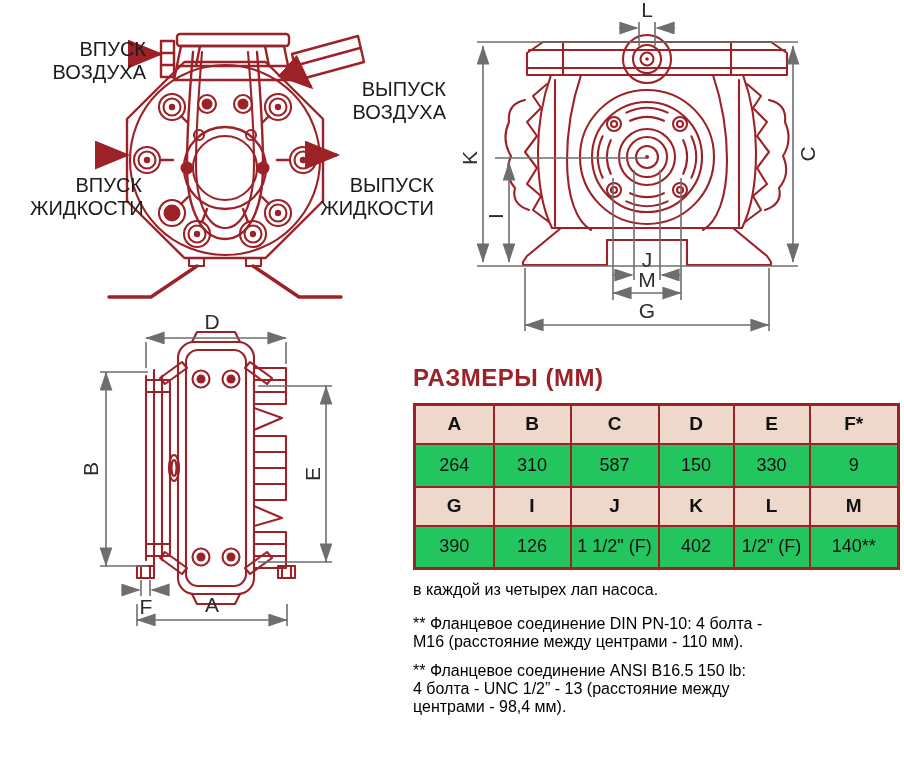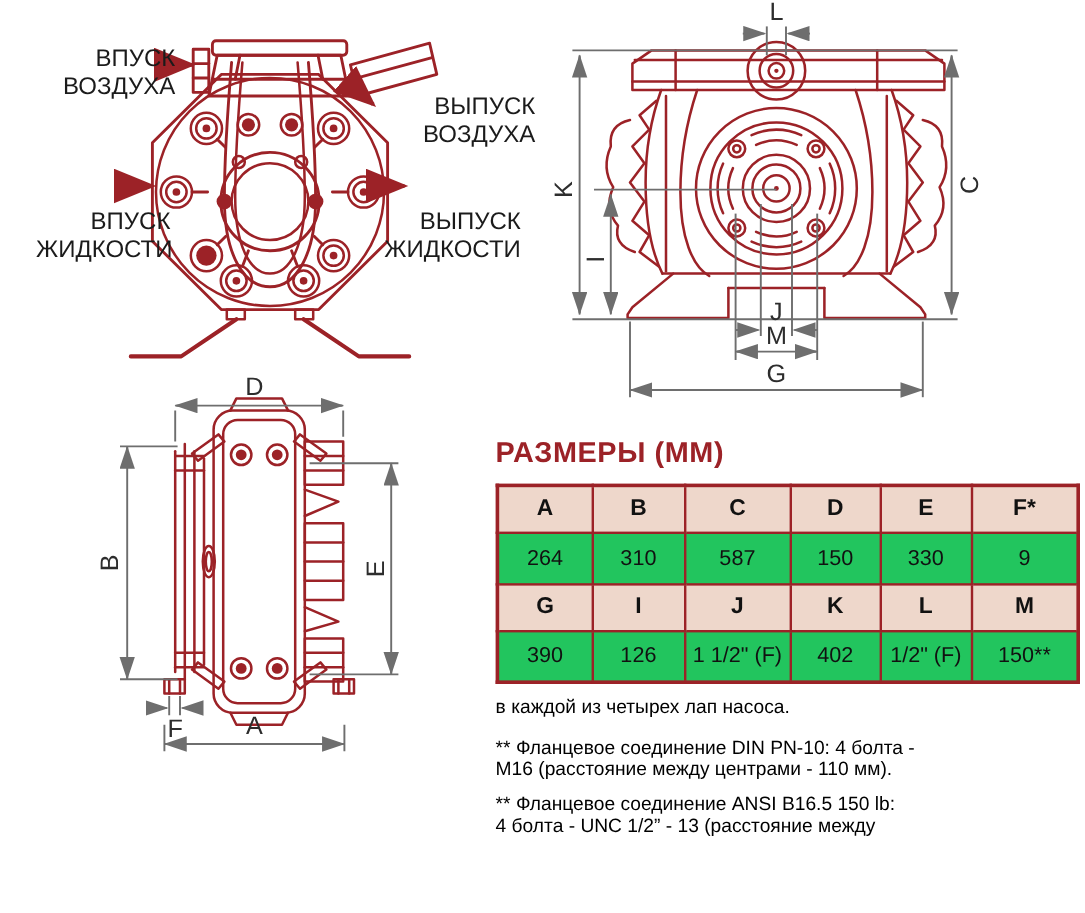--- a/index.html
+++ b/index.html
@@ -406,33 +406,34 @@
         <td>K</td>
         <td>L</td>
         <td>M</td>
       </tr>
       <tr class="vl">
         <td>390</td>
         <td>126</td>
         <td>1 1/2" (F)</td>
         <td>402</td>
         <td>1/2" (F)</td>
-        <td>150**</td>
+        <td>140**</td>
       </tr>
     </tbody>
       </table>
     <p class="fn">
       </p>
       <div>в каждой из четырех лап насоса.</div>
     <p></p>
     <p class="fn" style="margin-top:16px">
       </p>
       <div>** Фланцевое соединение DIN PN-10: 4 болта -</div>
       <div>М16 (расстояние между центрами - 110 мм).</div>
     <p></p>
     <p class="fn">
       </p>
       <div>** Фланцевое соединение ANSI B16.5 150 lb:</div>
       <div>4 болта - UNC 1/2” - 13 (расстояние между</div>
+      <div>центрами - 98,4 мм).</div>
     <p></p>
   </div>
 
 </div>
 
 </body></html>

